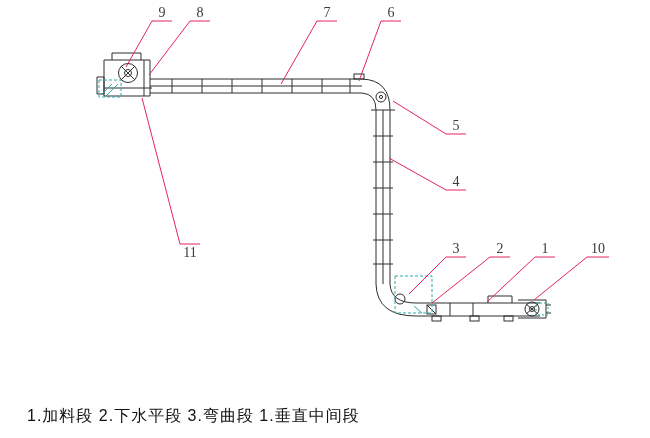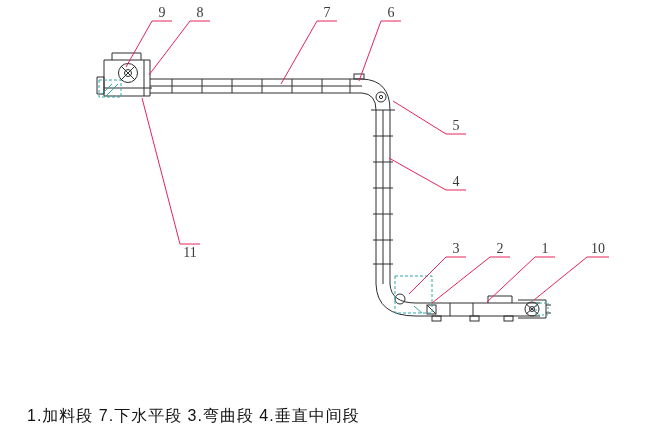--- a/index.html
+++ b/index.html
@@ -132,17 +132,17 @@
         <polyline points="555,257 535,257 487,302" fill="none" stroke="#e5245a" stroke-width="1"></polyline>
         <text x="545" y="253" text-anchor="middle" fill="#3a3a3a" font-size="14" font-family="&quot;Liberation Serif&quot;, serif">1</text>
         <polyline points="609,257 587,257 534,300" fill="none" stroke="#e5245a" stroke-width="1"></polyline>
         <text x="598" y="253" text-anchor="middle" fill="#3a3a3a" font-size="14" font-family="&quot;Liberation Serif&quot;, serif">10</text>
         <polyline points="200,244 180,244 142,98" fill="none" stroke="#e5245a" stroke-width="1"></polyline>
         <text x="190" y="257" text-anchor="middle" fill="#3a3a3a" font-size="14" font-family="&quot;Liberation Serif&quot;, serif">11</text>
       </g>
   </svg>
 
   <div class="legend">
-    <div class="legend-line">1.加料段 7.下水平段 3.弯曲段 4.垂直中间段</div>
+    <div class="legend-line">1.加料段 2.下水平段 3.弯曲段 1.垂直中间段</div>
     
     
   </div>
 </div>
 
 </body></html>

